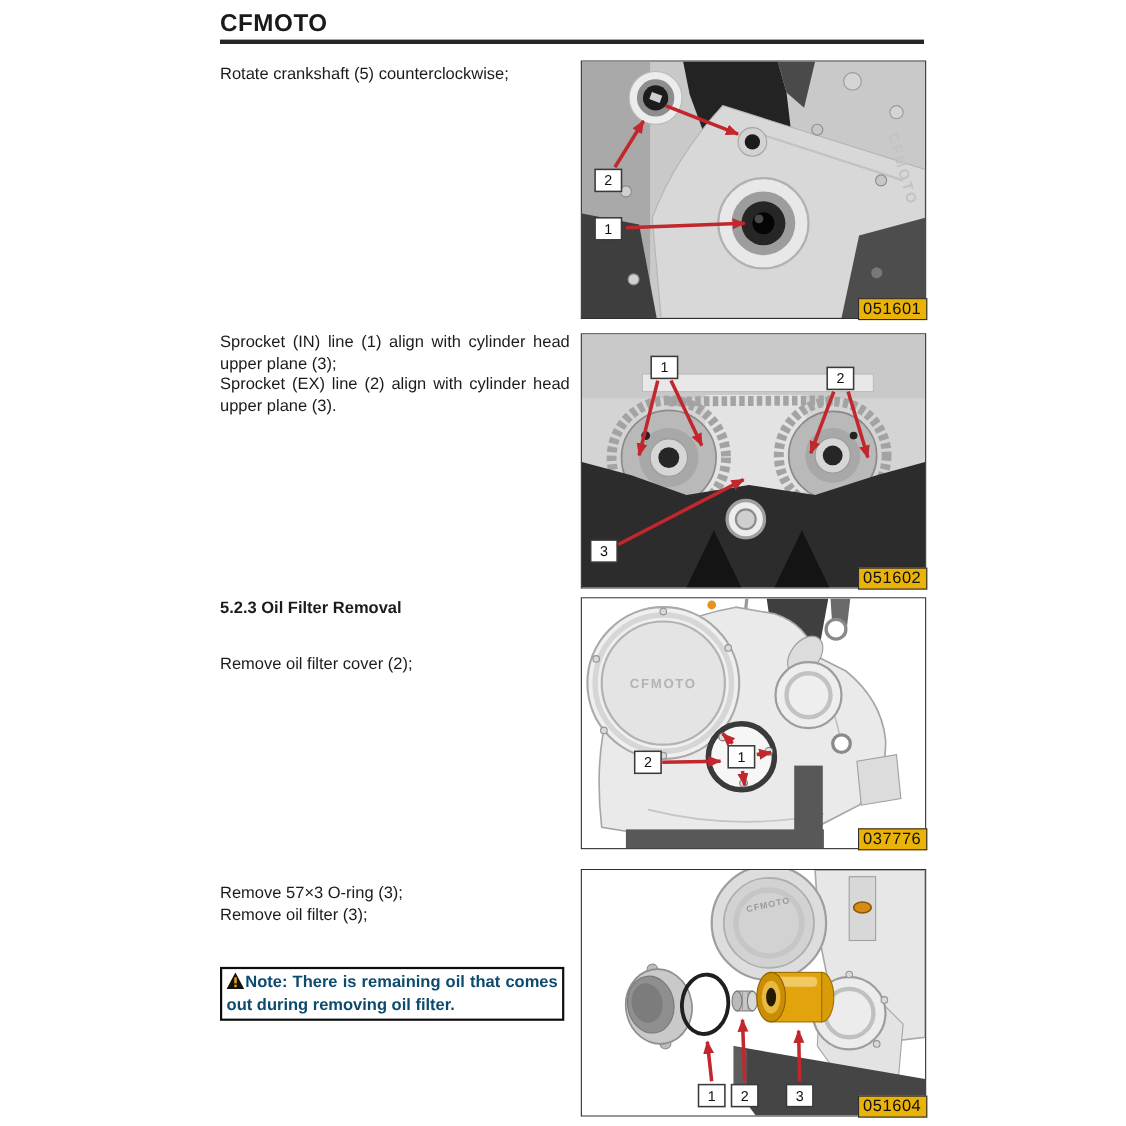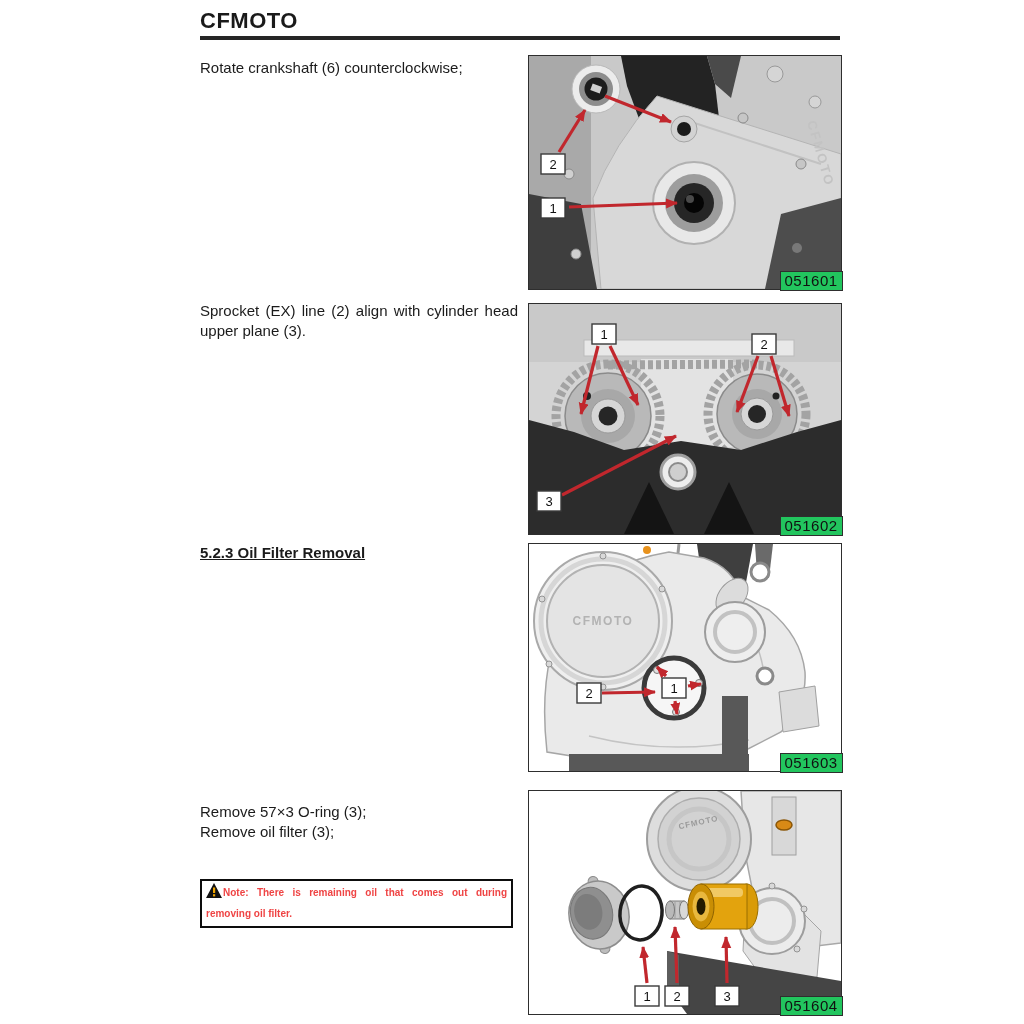--- a/index.html
+++ b/index.html
@@ -6,42 +6,42 @@
   #page{position:relative;width:1024px;height:1024px;background:#ffffff;overflow:hidden;
         font-family:"Liberation Sans",sans-serif;color:#1b1b1b;}
   .brand{position:absolute;left:200px;top:8px;font-size:22px;font-weight:bold;
          letter-spacing:0.5px;color:#1a1a1a;}
   .brand-rule{position:absolute;left:200px;top:36px;width:640px;height:3.5px;background:#262626;}
   .txt{position:absolute;left:200px;width:320px;}
   .txt p{margin:0;font-size:15px;line-height:19.5px;}
   .justify p{text-align:justify;width:318px;}
   .sec-heading{position:absolute;left:200px;font-size:15px;font-weight:bold;}
   .note-box{position:absolute;left:200px;top:879px;width:301px;border:2.6px solid #0d0d0d;
-            padding:2px 4px 3px 4px;font-size:10px;font-weight:bold;line-height:19px;
-            text-align:justify;color:#ef4444;}
+            padding:2px 4px 3px 4px;font-size:15px;font-weight:bold;line-height:19px;
+            text-align:justify;color:#0c4a6e;}
   .warn-ico{display:inline-block;vertical-align:-2px;margin-right:1px;}
   .fig{position:absolute;left:528px;width:312px;border:1.6px solid #2e2e2e;background:#fff;}
   .fig svg{display:block;}
-  .fig-id{position:absolute;right:-1.6px;bottom:-1.6px;border:1.6px solid #2e2e2e;background:#22c55e;
+  .fig-id{position:absolute;right:-1.6px;bottom:-1.6px;border:1.6px solid #2e2e2e;background:#eab308;
           font-size:15px;line-height:18px;padding:0 4px;letter-spacing:0.5px;color:#111;}
   .co-rect{fill:#ffffff;stroke:#3a3a3a;stroke-width:1.4;}
   .co-txt{font-family:"Liberation Sans",sans-serif;font-size:13px;fill:#111;text-anchor:middle;}
   .arrow{stroke:#c1272d;stroke-width:3.2;fill:none;}
   .cast{font-family:"Liberation Sans",sans-serif;font-weight:bold;}
 </style>
 </head>
 <body>
 
 <div id="page">
 
   <div class="brand">CFMOTO</div>
   <div class="brand-rule"></div>
 
   <div class="txt" style="top:58px;">
-    <p>Rotate crankshaft (6) counterclockwise;</p>
+    <p>Rotate crankshaft (5) counterclockwise;</p>
   </div>
 
   <div class="fig" style="top:55px;height:233px;">
     <svg viewBox="0 0 312 233" width="312" height="233">
       <defs>
         <marker id="ah1" markerWidth="14" markerHeight="12" refX="11" refY="5" orient="auto" markerUnits="userSpaceOnUse">
           <path d="M0,0 L12,5 L0,10 Z" fill="#c1272d"></path>
         </marker>
       </defs>
       <rect x="0" y="0" width="312" height="233" fill="#c9c9c9"></rect>
@@ -86,20 +86,21 @@
       </g>
       <g>
         <rect class="co-rect" x="12" y="142" width="24" height="20"></rect>
         <text class="co-txt" x="24" y="156.5">1</text>
       </g>
     </svg>
     <div class="fig-id">051601</div>
   </div>
 
   <div class="txt justify" style="top:301px;">
+    <p>Sprocket (IN) line (1) align with cylinder head upper plane (3);</p>
     <p>Sprocket (EX) line (2) align with cylinder head upper plane (3).</p>
   </div>
 
   <div class="fig" style="top:303px;height:230px;">
     <svg viewBox="0 0 312 230" width="312" height="230">
       <defs>
         <marker id="ah2" markerWidth="14" markerHeight="12" refX="11" refY="5" orient="auto" markerUnits="userSpaceOnUse">
           <path d="M0,0 L12,5 L0,10 Z" fill="#c1272d"></path>
         </marker>
       </defs>
@@ -145,22 +146,23 @@
         <text class="co-txt" x="235" y="44.5">2</text>
       </g>
       <g>
         <rect class="co-rect" x="8" y="187" width="24" height="20"></rect>
         <text class="co-txt" x="20" y="201.5">3</text>
       </g>
     </svg>
     <div class="fig-id">051602</div>
   </div>
 
-  <div class="sec-heading" style="top:544px;text-decoration:underline;">5.2.3 Oil Filter Removal</div>
+  <div class="sec-heading" style="top:544px;">5.2.3 Oil Filter Removal</div>
   <div class="txt" style="top:594px;">
+    <p>Remove oil filter cover (2);</p>
   </div>
 
   <div class="fig" style="top:543px;height:227px;">
     <svg viewBox="0 0 312 227" width="312" height="227">
       <defs>
         <marker id="ah3" markerWidth="14" markerHeight="12" refX="11" refY="5" orient="auto" markerUnits="userSpaceOnUse">
           <path d="M0,0 L12,5 L0,10 Z" fill="#c1272d"></path>
         </marker>
       </defs>
       <rect x="0" y="0" width="312" height="227" fill="#ffffff"></rect>
@@ -204,21 +206,21 @@
       <line class="arrow" x1="146" y1="157" x2="148" y2="170" marker-end="url(#ah3)"></line>
       <g>
         <rect class="co-rect" x="48" y="139" width="24" height="20"></rect>
         <text class="co-txt" x="60" y="153.5">2</text>
       </g>
       <g>
         <rect class="co-rect" x="133" y="134" width="24" height="20"></rect>
         <text class="co-txt" x="145" y="148.5">1</text>
       </g>
     </svg>
-    <div class="fig-id">051603</div>
+    <div class="fig-id">037776</div>
   </div>
 
   <div class="txt" style="top:802px;">
     <p>Remove 57×3 O-ring (3);</p>
     <p>Remove oil filter (3);</p>
   </div>
 
   <div class="note-box">
     <span class="warn-ico">
       <svg width="16" height="15" viewBox="0 0 16 15">

